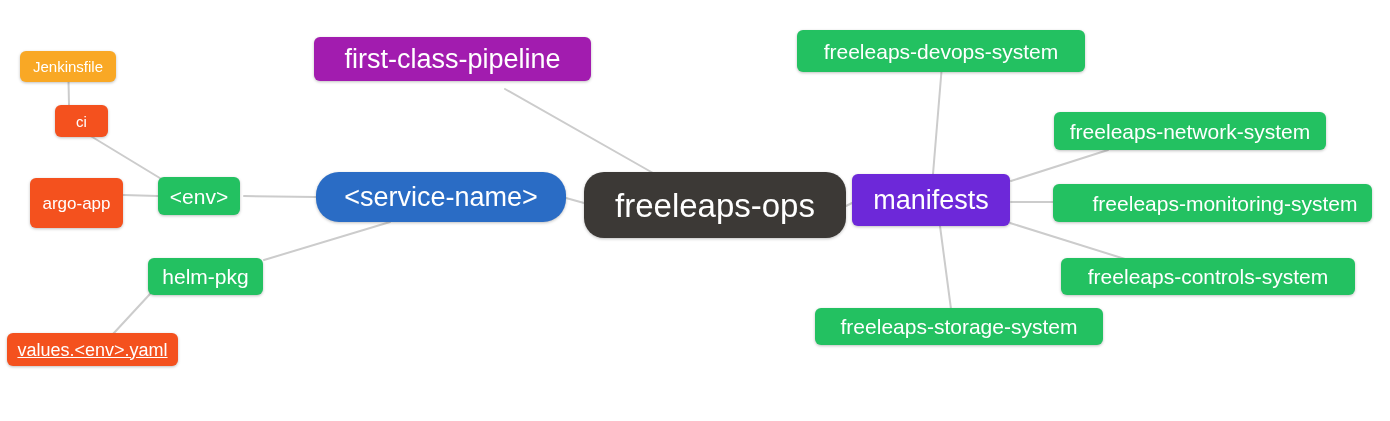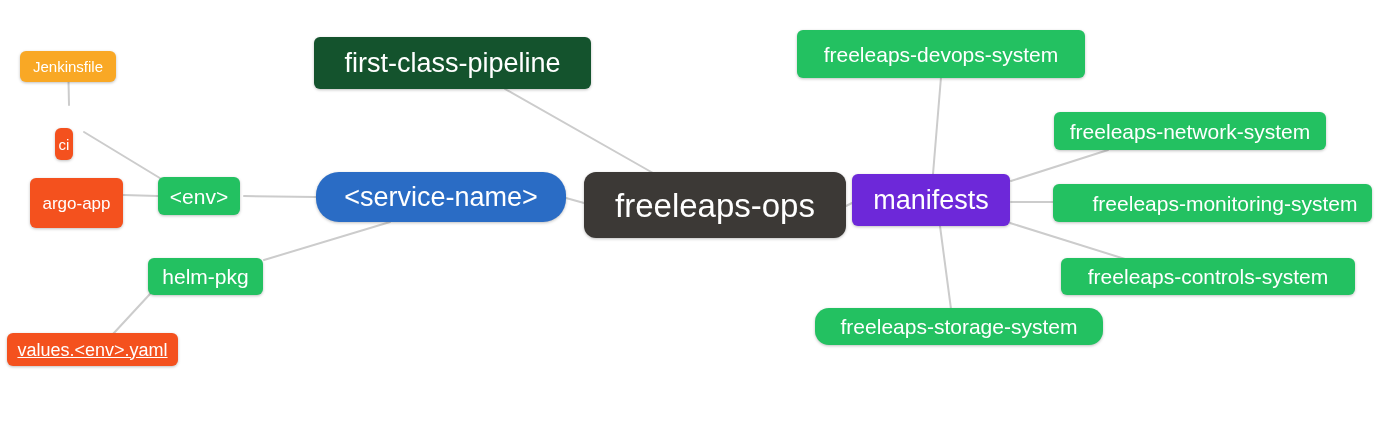--- a/index.html
+++ b/index.html
@@ -29,21 +29,21 @@
     align-items: center;
     justify-content: center;
     color: #ffffff;
     border-radius: 6px;
     box-shadow: 0 1px 3px rgba(0,0,0,0.25);
     white-space: nowrap;
     cursor: default;
     line-height: 1;
     box-sizing: border-box;
   }
-  .node.root { border-radius: 12px; }
+  .node.root { border-radius: 20px; }
 </style>
 </head>
 <body>
 
 <div class="canvas">
 
   <svg class="edges" width="1390" height="421" viewBox="0 0 1390 421">
     <line x1="68" y1="57" x2="69" y2="105" style="stroke: rgb(204, 204, 204);"></line>
     <line x1="84" y1="132" x2="168" y2="183" style="stroke: rgb(204, 204, 204);"></line>
     <line x1="123" y1="195" x2="158" y2="196" style="stroke: rgb(204, 204, 204);"></line>
@@ -54,28 +54,28 @@
     <line x1="566" y1="198" x2="584" y2="203" style="stroke: rgb(204, 204, 204);"></line>
     <line x1="846" y1="206" x2="852" y2="203" style="stroke: rgb(204, 204, 204);"></line>
     <line x1="933" y1="174" x2="942" y2="65" style="stroke: rgb(204, 204, 204);"></line>
     <line x1="1011" y1="181" x2="1108" y2="150" style="stroke: rgb(204, 204, 204);"></line>
     <line x1="1011" y1="202" x2="1053" y2="202" style="stroke: rgb(204, 204, 204);"></line>
     <line x1="1010" y1="223" x2="1125" y2="259" style="stroke: rgb(204, 204, 204);"></line>
     <line x1="940" y1="226" x2="951" y2="309" style="stroke: rgb(204, 204, 204);"></line>
   </svg>
 
   <div class="node" style="left: 20px; top: 27px; width: 96px; height: 31px; font-size: 15px; background: rgb(249, 168, 37); margin-top: 24px;">Jenkinsfile</div>
-  <div class="node" style="left: 55px; top: 105px; width: 18px; height: 32px; font-size: 15px; background: rgb(244, 81, 30); margin-top: 23px;">ci</div>
+  <div class="node" style="left: 55px; top: 105px; width: 53px; height: 32px; font-size: 15px; background: rgb(244, 81, 30);">ci</div>
   <div class="node" style="left: 30px; top: 178px; width: 93px; height: 50px; font-size: 17px; background: rgb(244, 81, 30);">argo-app</div>
   <div class="node" style="left: 158px; top: 177px; width: 82px; height: 38px; font-size: 21px; background: rgb(35, 193, 97);">&lt;env&gt;</div>
   <div class="node" style="left: 148px; top: 258px; width: 115px; height: 37px; font-size: 21px; background: rgb(35, 193, 97);">helm-pkg</div>
   <div class="node" style="left: 7px; top: 333px; width: 171px; height: 33px; font-size: 18px; background: rgb(244, 81, 30); text-decoration: underline;">values.&lt;env&gt;.yaml</div>
-  <div class="node" style="left: 314px; top: 37px; width: 277px; height: 52px; font-size: 27px; background: #14532d;">first-class-pipeline</div>
+  <div class="node" style="left: 314px; top: 37px; width: 277px; height: 44px; font-size: 27px; background: #a21caf;">first-class-pipeline</div>
   <div class="node" style="left: 316px; top: 172px; width: 250px; height: 50px; font-size: 27px; background: rgb(42, 108, 197); border-radius: 23px;">&lt;service-name&gt;</div>
   <div class="node root" style="left: 584px; top: 172px; width: 262px; height: 66px; font-size: 33px; background: rgb(60, 57, 54);">freeleaps-ops</div>
   <div class="node" style="left: 852px; top: 174px; width: 158px; height: 52px; font-size: 27px; background: #6d28d9; text-align: right;">manifests</div>
-  <div class="node" style="left: 797px; top: 30px; width: 288px; height: 48px; font-size: 21px; background: rgb(35, 193, 97);">freeleaps-devops-system</div>
+  <div class="node" style="left: 797px; top: 30px; width: 288px; height: 42px; font-size: 21px; background: rgb(35, 193, 97);">freeleaps-devops-system</div>
   <div class="node" style="left: 1054px; top: 112px; width: 272px; height: 38px; font-size: 21px; background: rgb(35, 193, 97);">freeleaps-network-system</div>
   <div class="node" style="left: 1053px; top: 184px; width: 319px; height: 38px; font-size: 21px; background: rgb(35, 193, 97); padding-left: 25px;">freeleaps-monitoring-system</div>
   <div class="node" style="left: 1061px; top: 258px; width: 294px; height: 37px; font-size: 21px; background: rgb(35, 193, 97);">freeleaps-controls-system</div>
-  <div class="node" style="left: 815px; top: 308px; width: 288px; height: 37px; font-size: 21px; background: rgb(35, 193, 97); border-radius: 14px;">freeleaps-storage-system</div>
+  <div class="node" style="left: 815px; top: 308px; width: 288px; height: 37px; font-size: 21px; background: rgb(35, 193, 97);">freeleaps-storage-system</div>
 
 </div>
 
 </body></html>

